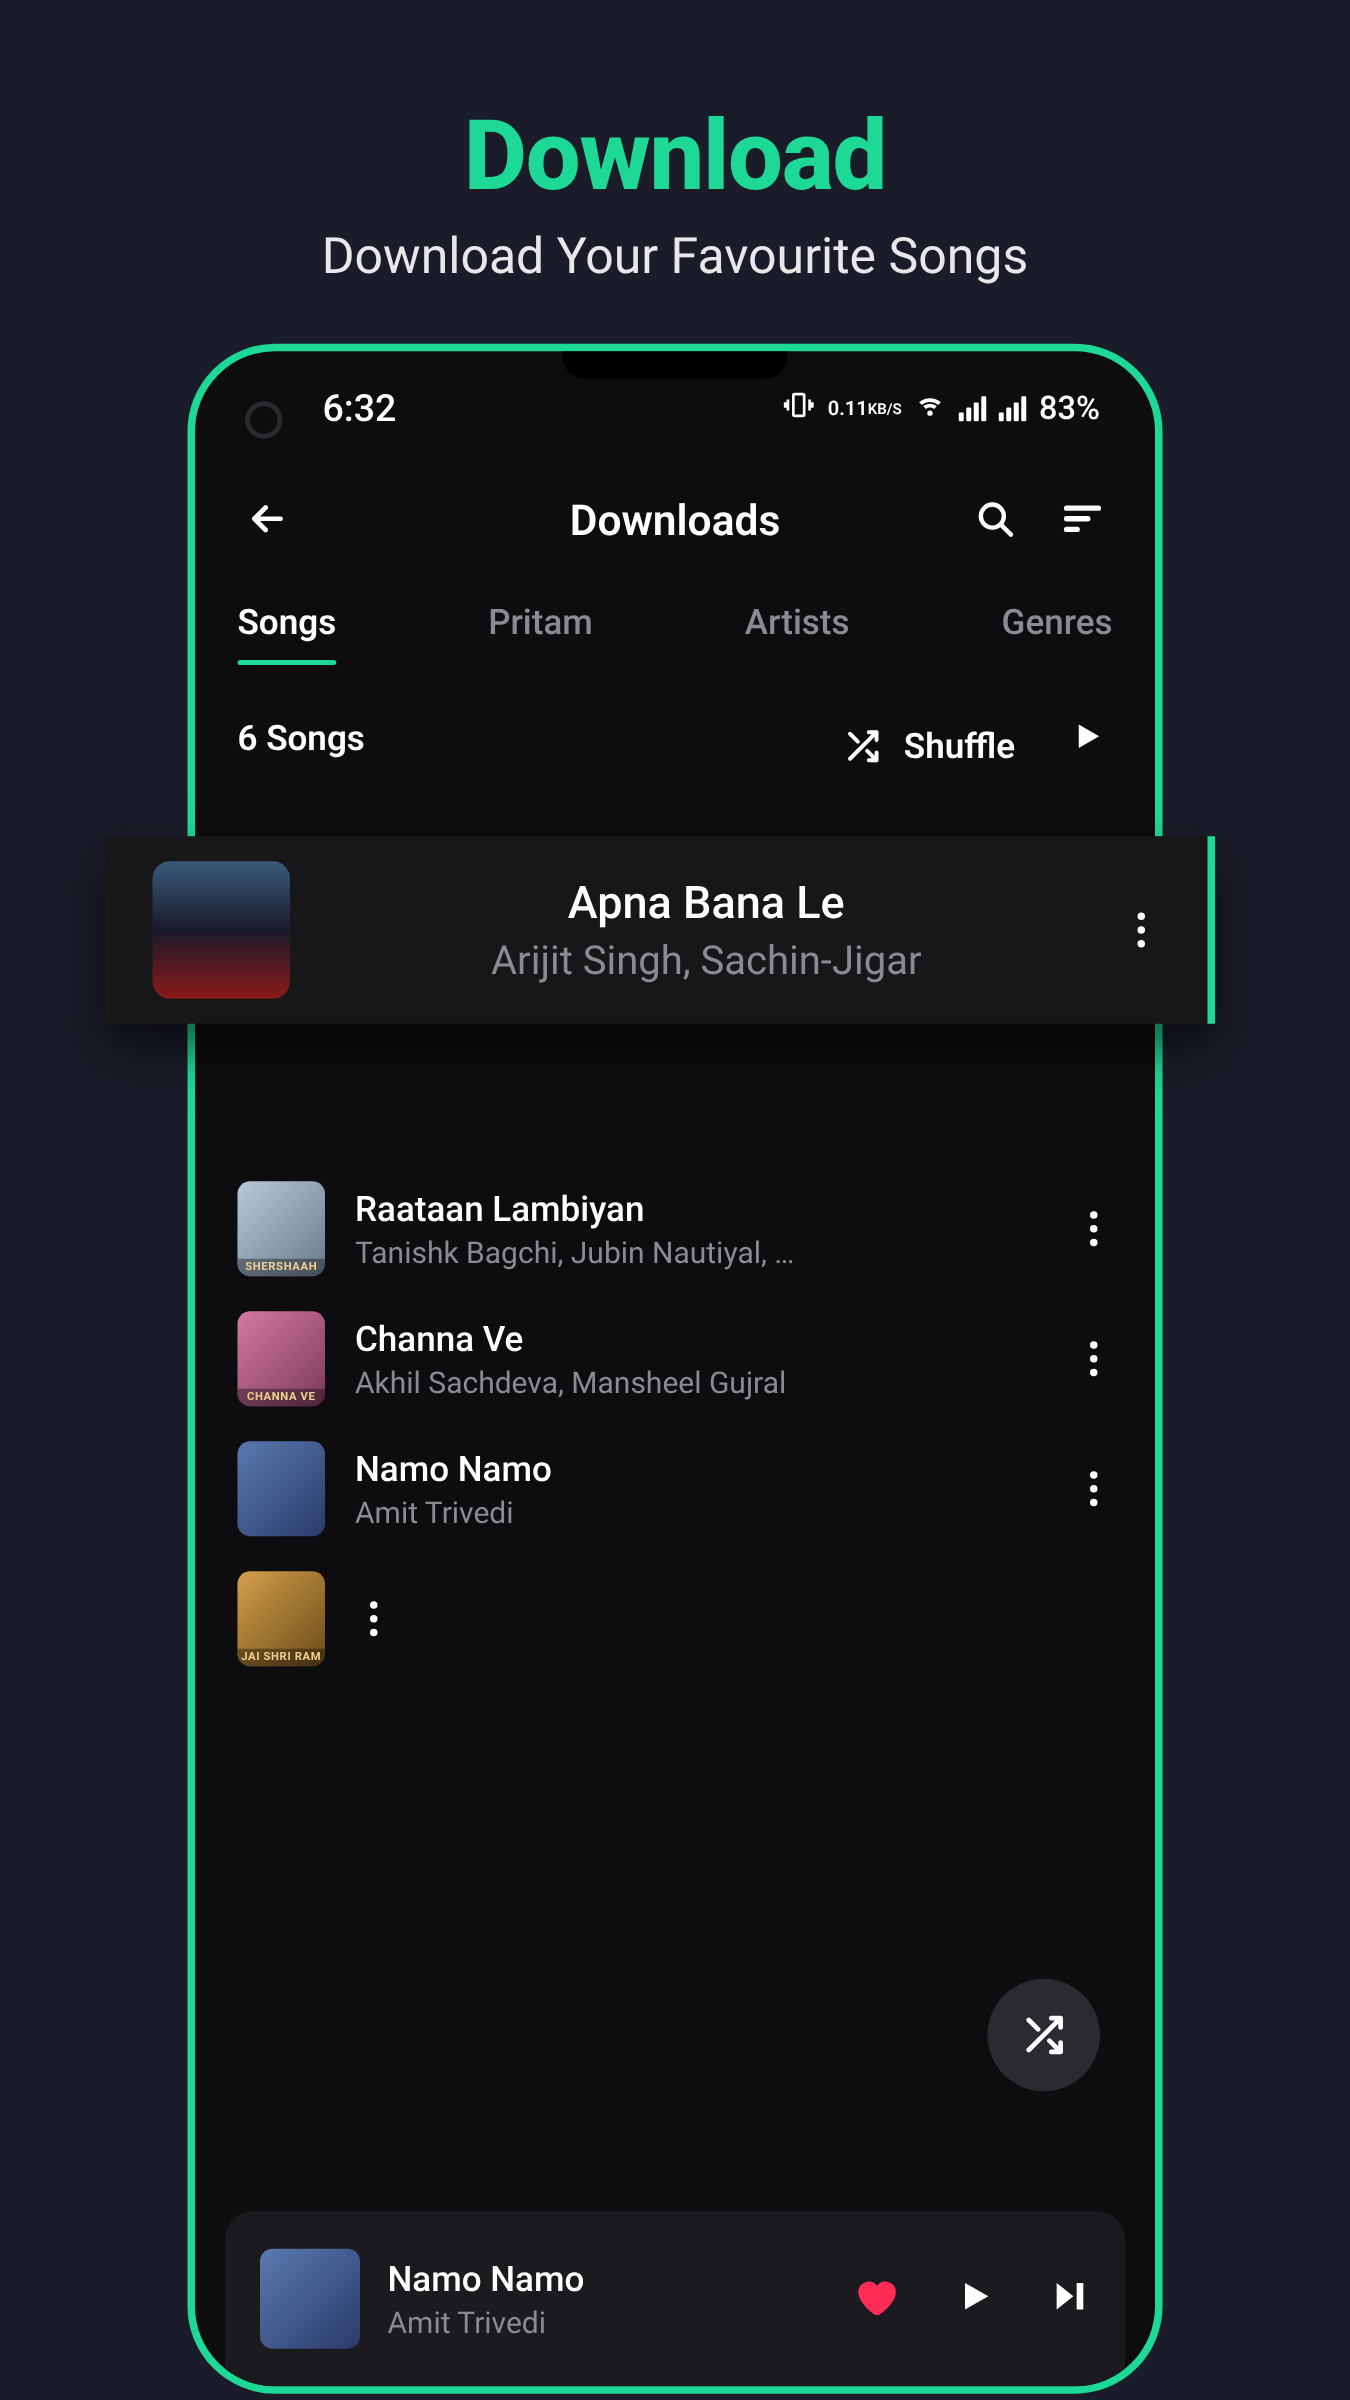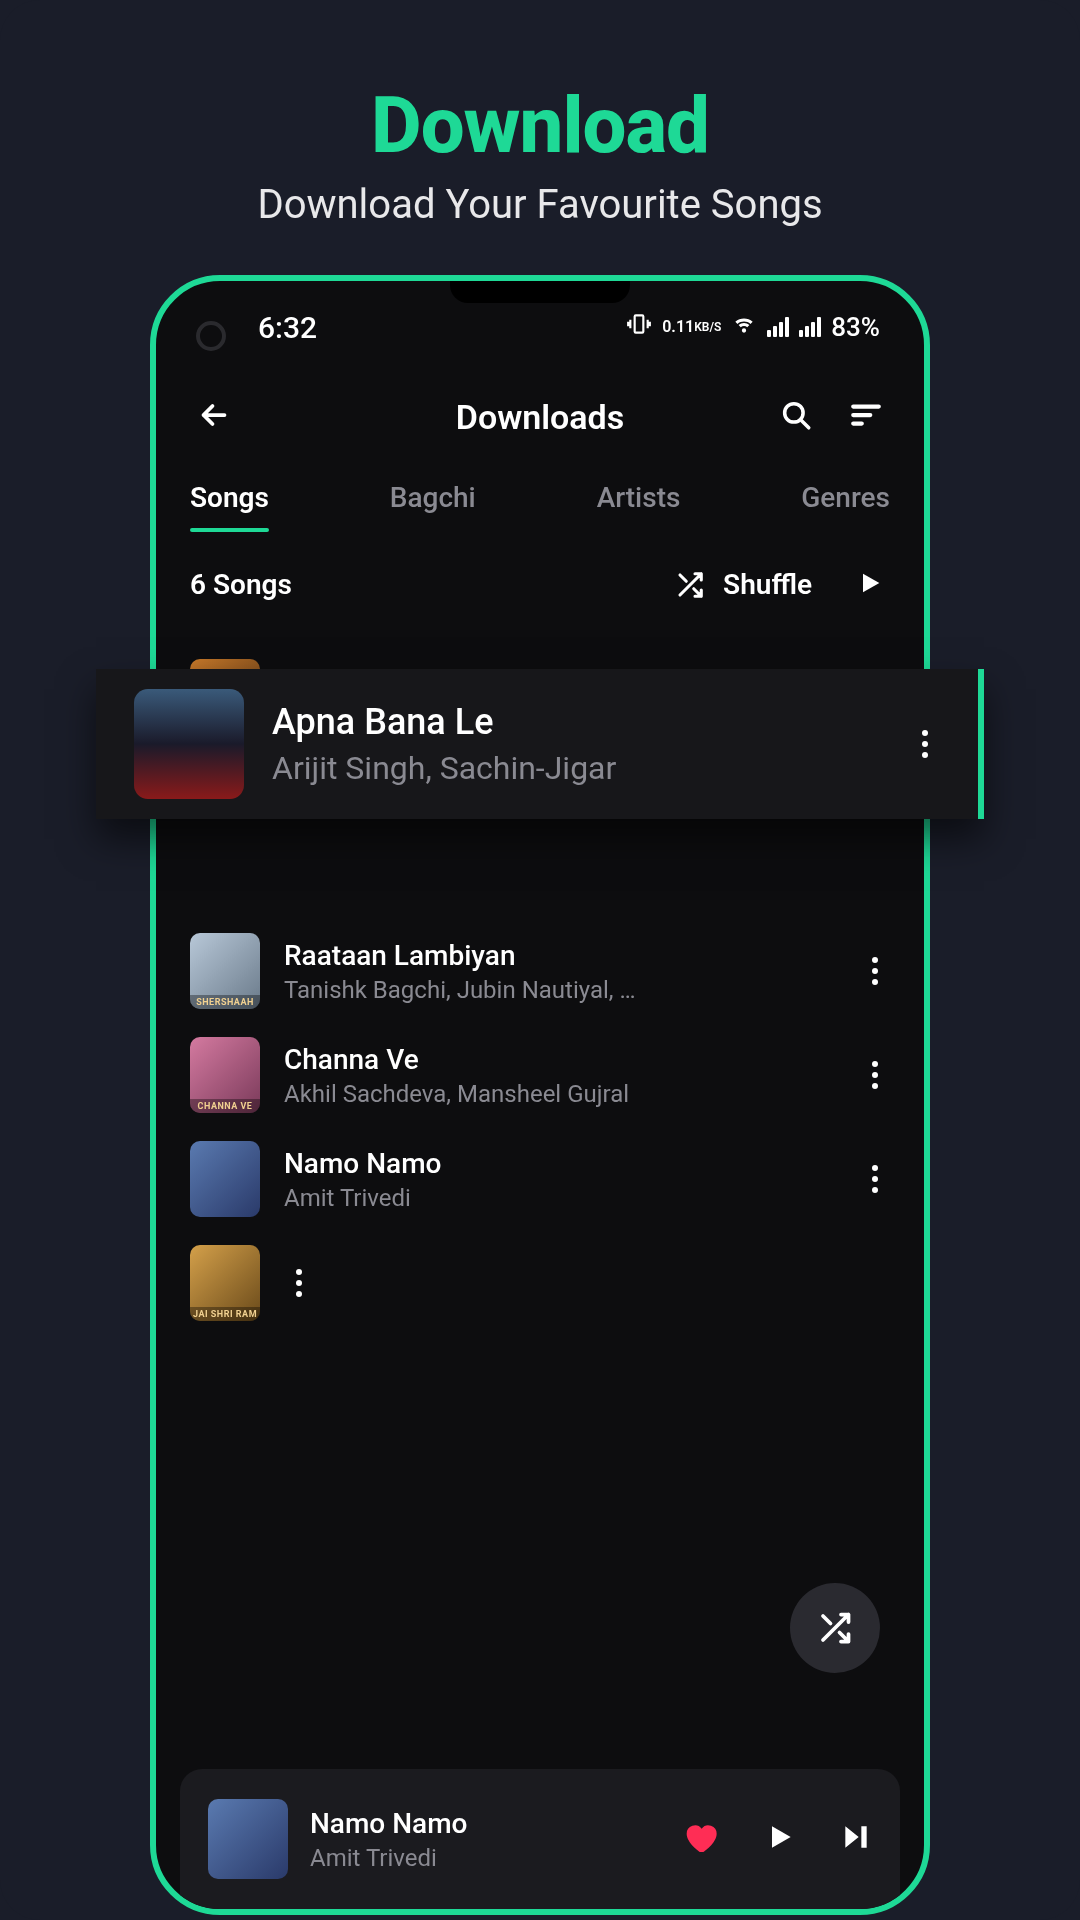--- a/index.html
+++ b/index.html
@@ -167,20 +167,21 @@
   .list-count {
     font-size: 28px;
     font-weight: 600;
   }
   .shuffle-group {
     display: flex;
     align-items: center;
     gap: 18px;
     font-size: 28px;
     font-weight: 600;
+    margin-top: 12px;
   }
   .shuffle-right {
     display: flex;
     align-items: center;
     gap: 44px;
   }
   .song-list {
     padding-top: 24px;
   }
   .song-row {
@@ -381,21 +382,21 @@
               <svg width="34" height="34" viewBox="0 0 24 24" fill="none" stroke="#fff" stroke-width="3" stroke-linecap="round">
                   <path d="M3 6h18M3 12h12M3 18h6"></path>
                 </svg>
             </div>
           </div>
         </div>
       </div>
 
       <div class="tabs">
         <div class="tab active">Songs</div>
-        <div class="tab">Bagchi</div>
+        <div class="tab">Pritam</div>
         <div class="tab">Artists</div>
         <div class="tab">Genres</div>
       </div>
 
       <div class="list-header">
         <div class="list-count">6 Songs</div>
         <div class="shuffle-right">
           <div class="shuffle-group">
             <svg width="30" height="30" viewBox="0 0 24 24" fill="none" stroke="#fff" stroke-width="2.5" stroke-linecap="round" stroke-linejoin="round">
                 <path d="M16 3h5v5M4 20L21 3M21 16v5h-5M15 15l6 6M4 4l5 5"></path>
@@ -522,21 +523,21 @@
             <svg width="32" height="32" viewBox="0 0 24 24" fill="#fff">
                 <path d="M4 4l10 8-10 8V4zM16 4h4v16h-4z"></path>
               </svg>
           </div>
         </div>
       </div>
 
     </div>
   </div>
 
-  <div class="featured-wrap" style="top: 669px; left: 96px;">
+  <div class="featured-wrap" style="top: 669px; left: 84px; text-align: center;">
     <div class="song-row" style="padding:0; gap:28px;">
       <div class="song-thumb"></div>
       <div class="song-info">
         <div class="song-title">Apna Bana Le</div>
         <div class="song-artist">Arijit Singh, Sachin-Jigar</div>
       </div>
       <div class="song-more">
           <div class="dots-vert">
             <span></span>
             <span></span>

